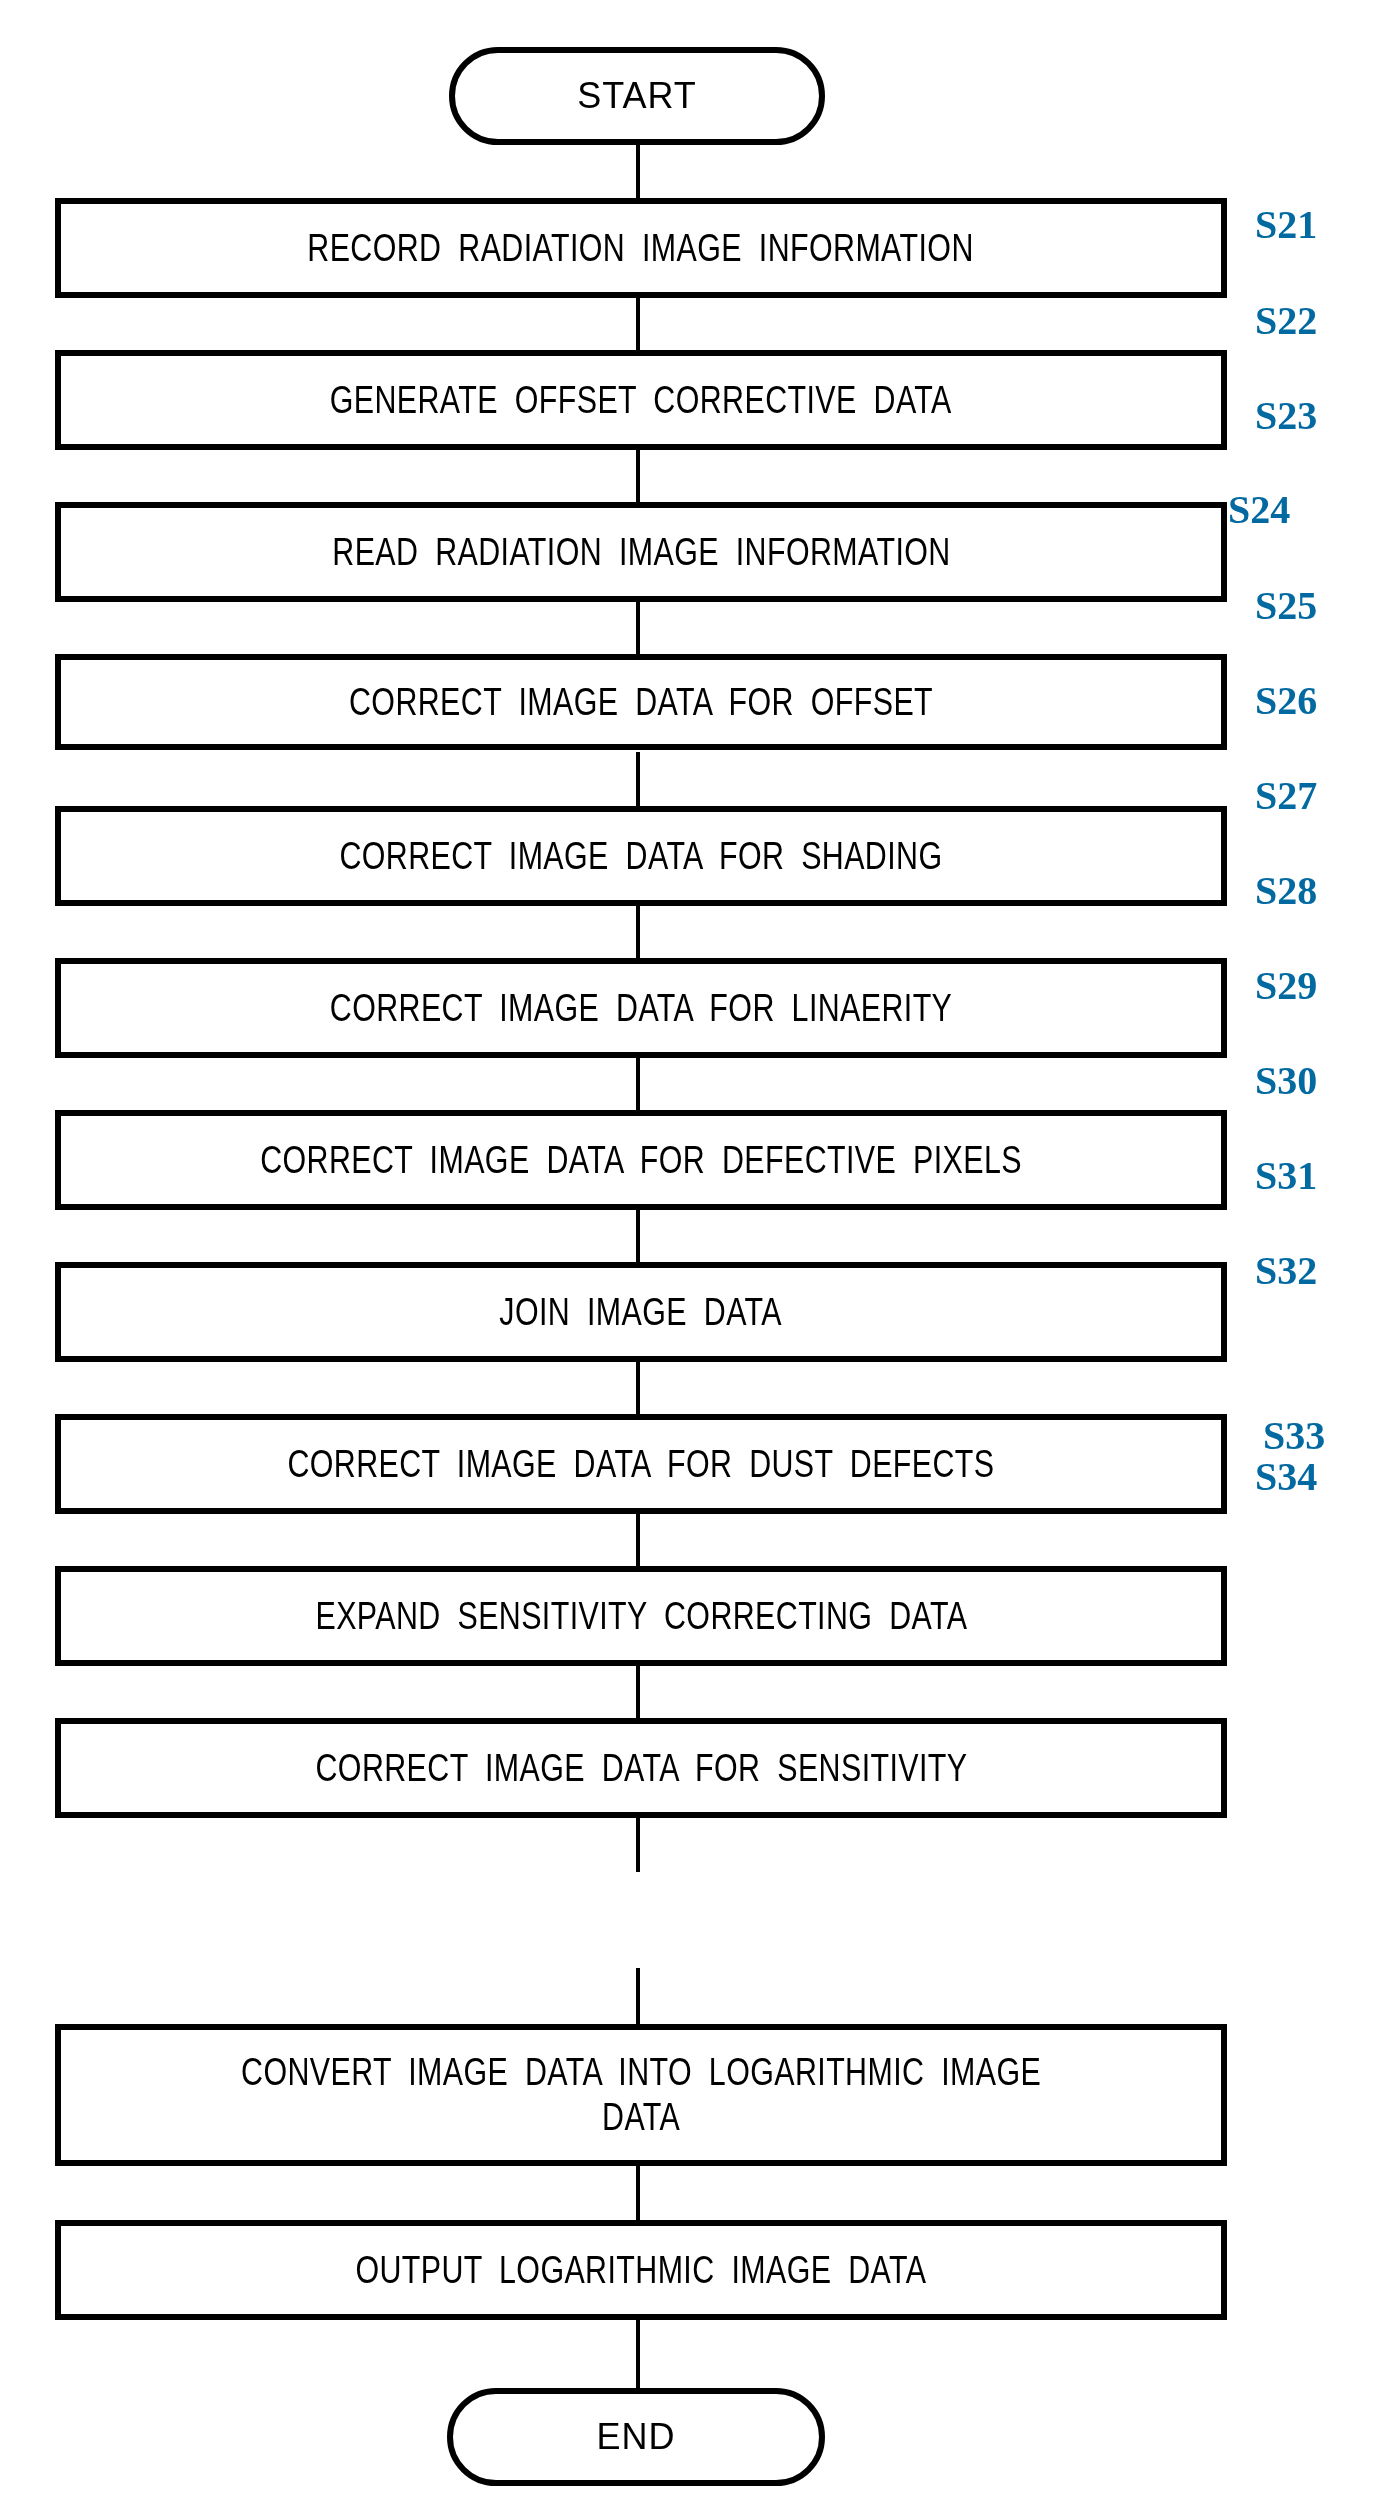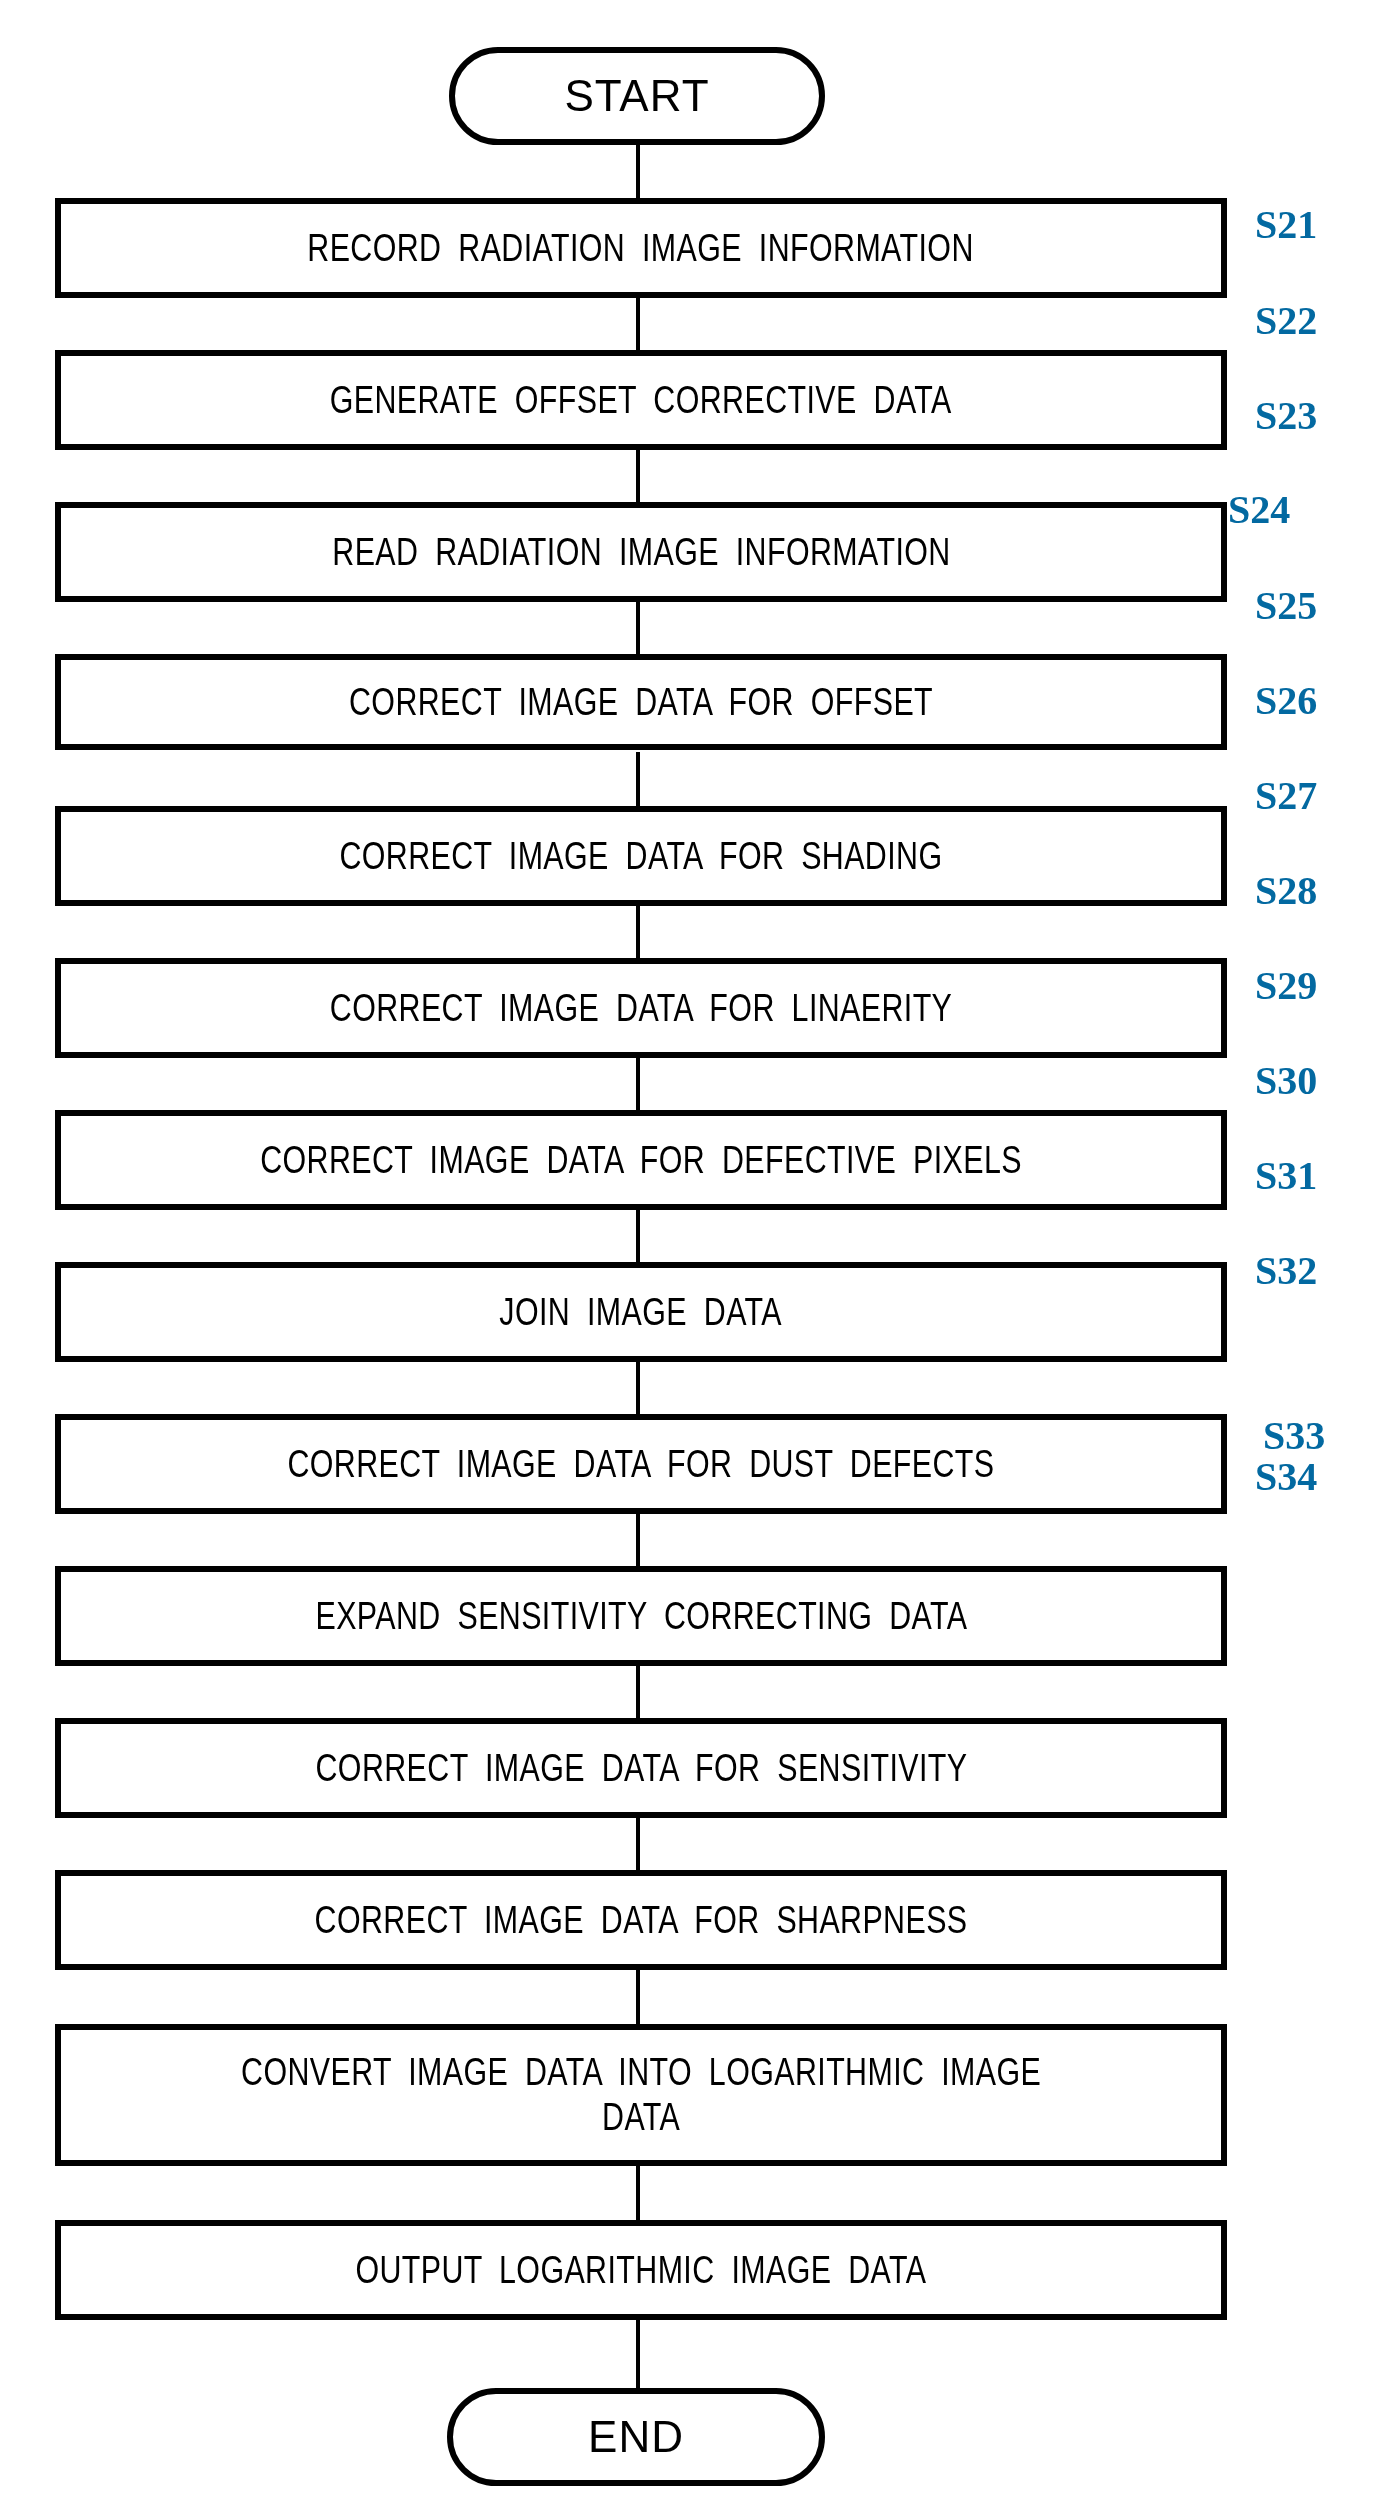--- a/index.html
+++ b/index.html
@@ -26,21 +26,21 @@
     border: 6px solid #000000;
     border-radius: 999px;
     background: #ffffff;
     display: flex;
     align-items: center;
     justify-content: center;
     z-index: 3;
   }
   .terminator .term-label {
     font-family: "Liberation Sans", sans-serif;
-    font-size: 44px;
+    font-size: 36px;
     font-weight: 400;
     letter-spacing: 1px;
     color: #000000;
     line-height: 1;
     white-space: nowrap;
   }
 
   
   .proc {
     position: absolute;
@@ -157,23 +157,20 @@
   </div>
   <div class="steplabel" style="left:1255px; top:1061px;">S30</div>
   <div class="conn" style="left:636px; top:1664px; height:56px;"></div>
 
   <div class="proc" style="left:55px; top:1718px; width:1172px; height:100px;">
     <span class="proc-label">CORRECT IMAGE DATA FOR SENSITIVITY</span>
   </div>
   <div class="steplabel" style="left:1255px; top:1156px;">S31</div>
   <div class="conn" style="left:636px; top:1816px; height:56px;"></div>
 
-  <div class="proc" style="left:55px; top:1870px; width:1172px; height:100px;">
-    <span class="proc-label">CORRECT IMAGE DATA FOR SHARPNESS</span>
-  </div>
   <div class="steplabel" style="left:1255px; top:1251px;">S32</div>
   <div class="conn" style="left:636px; top:1968px; height:58px;"></div>
 
   <div class="proc" style="left:55px; top:2024px; width:1172px; height:142px;">
     <span class="proc-label">CONVERT IMAGE DATA INTO LOGARITHMIC IMAGE
 DATA</span>
   </div>
   <div class="steplabel" style="left:1255px; top:1416px;margin-left:8px;">S33</div>
   <div class="conn" style="left:636px; top:2164px; height:58px;"></div>
 

